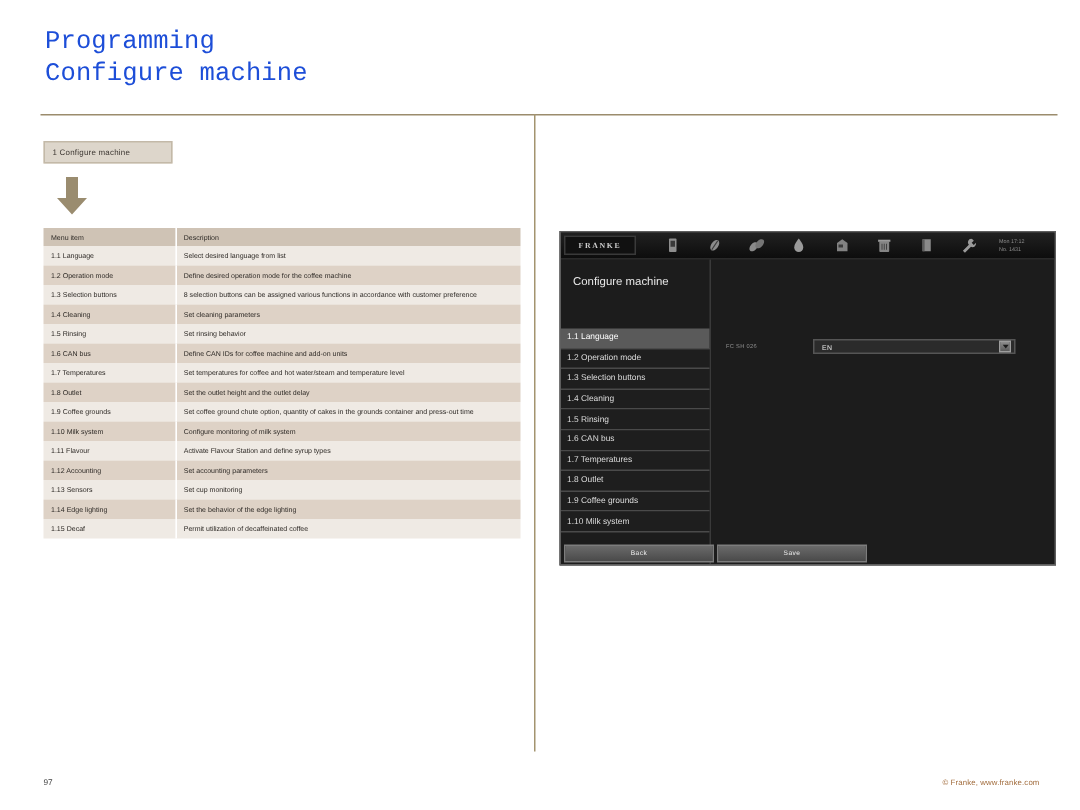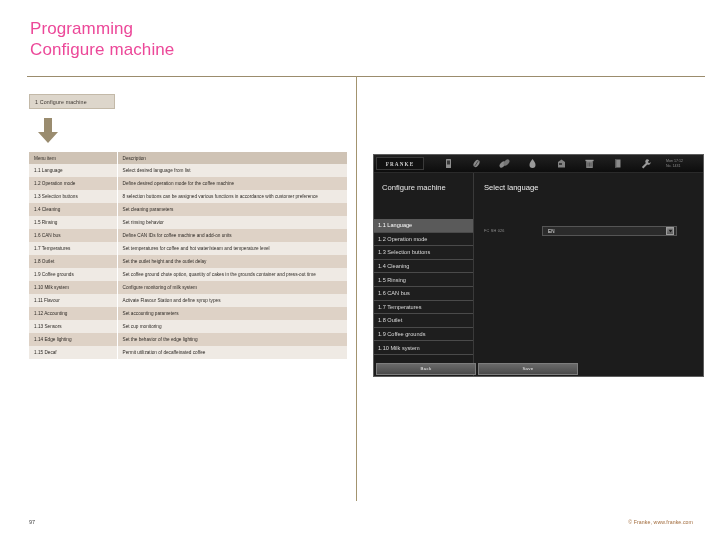--- a/index.html
+++ b/index.html
@@ -8,22 +8,23 @@
     background: #ffffff;
     font-family: "Liberation Sans", sans-serif;
     overflow: hidden;
   }
   .slide { position: relative; width: 720px; height: 540px; background:#fff; }
 
   
   .title-block {
     position: absolute; left: 30px; top: 18px;
     font-size: 17px; line-height: 21px;
-    color: #ec4899; font-weight: 400;
+    color: #1d4ed8; font-weight: 400;
     letter-spacing: 0.1px;
+    font-family: Liberation Mono, monospace;
   }
   .title-line { display:block; white-space: nowrap; }
 
   
   .hrule {
     position: absolute; left: 27px; top: 76px;
     width: 678px; height: 1.4px;
     background: #9b8c6d;
   }
   .vrule {
@@ -350,21 +351,20 @@
             <div class="sc-list-item">1.4 Cleaning</div>
             <div class="sc-list-item">1.5 Rinsing</div>
             <div class="sc-list-item">1.6 CAN bus</div>
             <div class="sc-list-item">1.7 Temperatures</div>
             <div class="sc-list-item">1.8 Outlet</div>
             <div class="sc-list-item">1.9 Coffee grounds</div>
             <div class="sc-list-item">1.10 Milk system</div>
           </div>
       </div>
       <div class="sc-right">
-        <div class="sc-right-title">Select language</div>
         <div class="sc-field-row">
           <div class="sc-field-label">FC SH 026</div>
           <div class="sc-dropdown">
             <span class="sc-dd-val">EN</span>
             <span class="sc-dd-btn">
               <svg width="5" height="4" viewBox="0 0 5 4">
                   <polygon points="0.5,0.8 4.5,0.8 2.5,3.4" fill="#1b1b1b"></polygon>
                 </svg>
             </span>
           </div>

